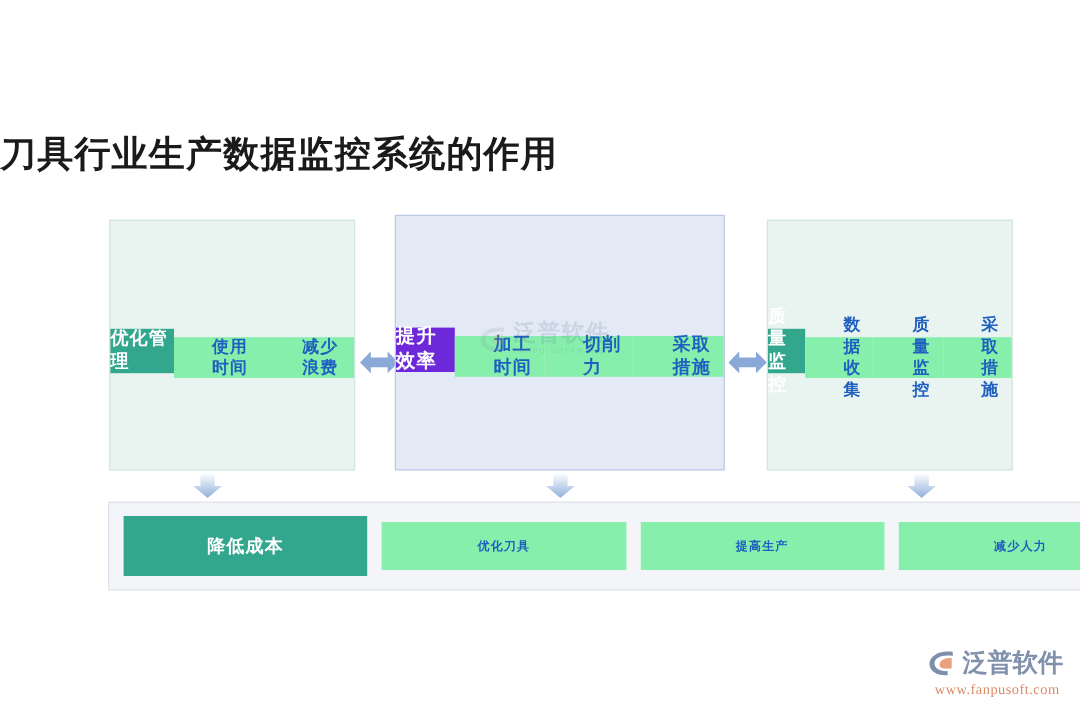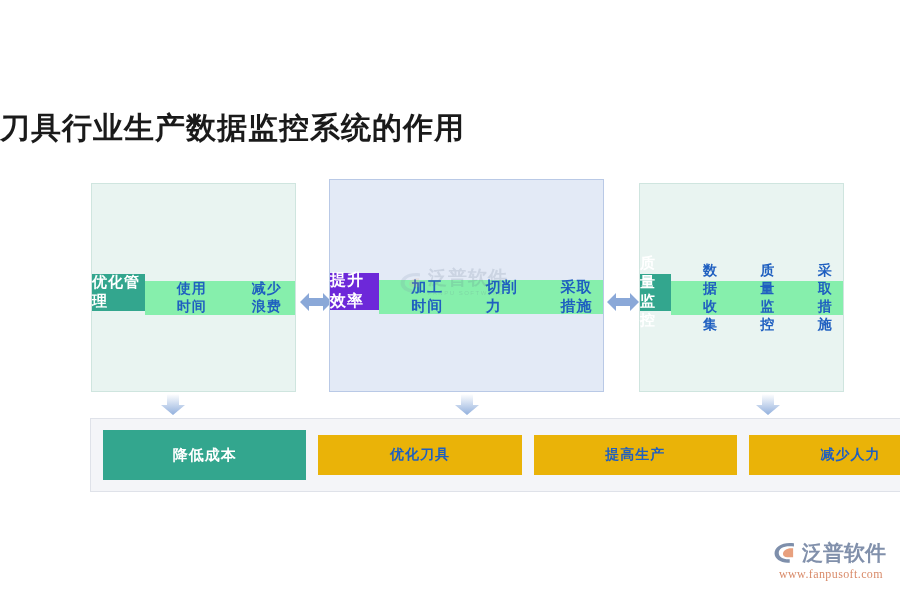--- a/index.html
+++ b/index.html
@@ -158,24 +158,24 @@
     box-sizing: border-box;
   }
   .bottom-item {
     box-sizing: border-box;
     height: 40px;
     flex: 1 1 0;
     margin-right: 12px;
     display: flex;
     align-items: center;
     justify-content: center;
-    background: #eab308;
+    background: #86efac;
     color: #1f5fc0;
     font-weight: bold;
-    font-size: 14px;
+    font-size: 10px;
     letter-spacing: 1px;
   }
   .bottom-item:last-child { margin-right: 0; }
   .bottom-item.highlight {
     background: #33a68e;
     color: #ffffff;
     height: 50px;
     font-size: 15px;
   }
 

